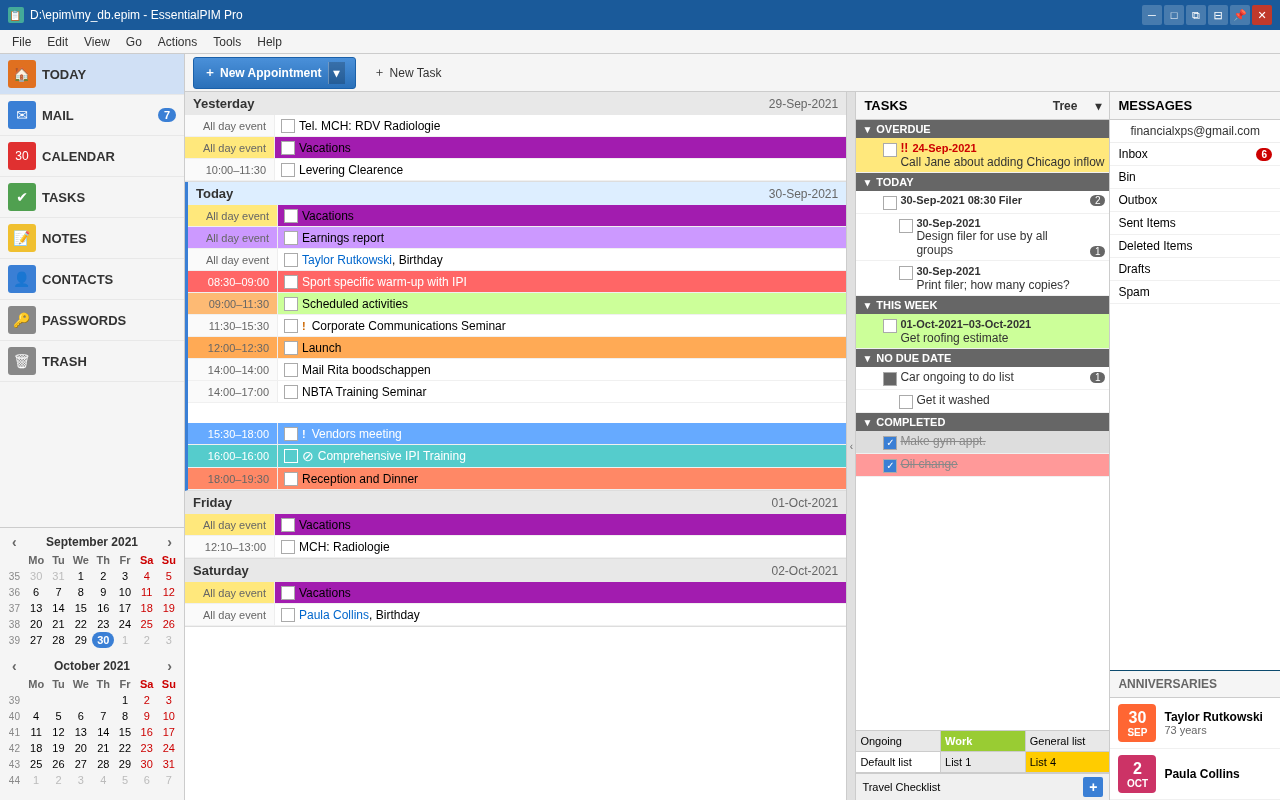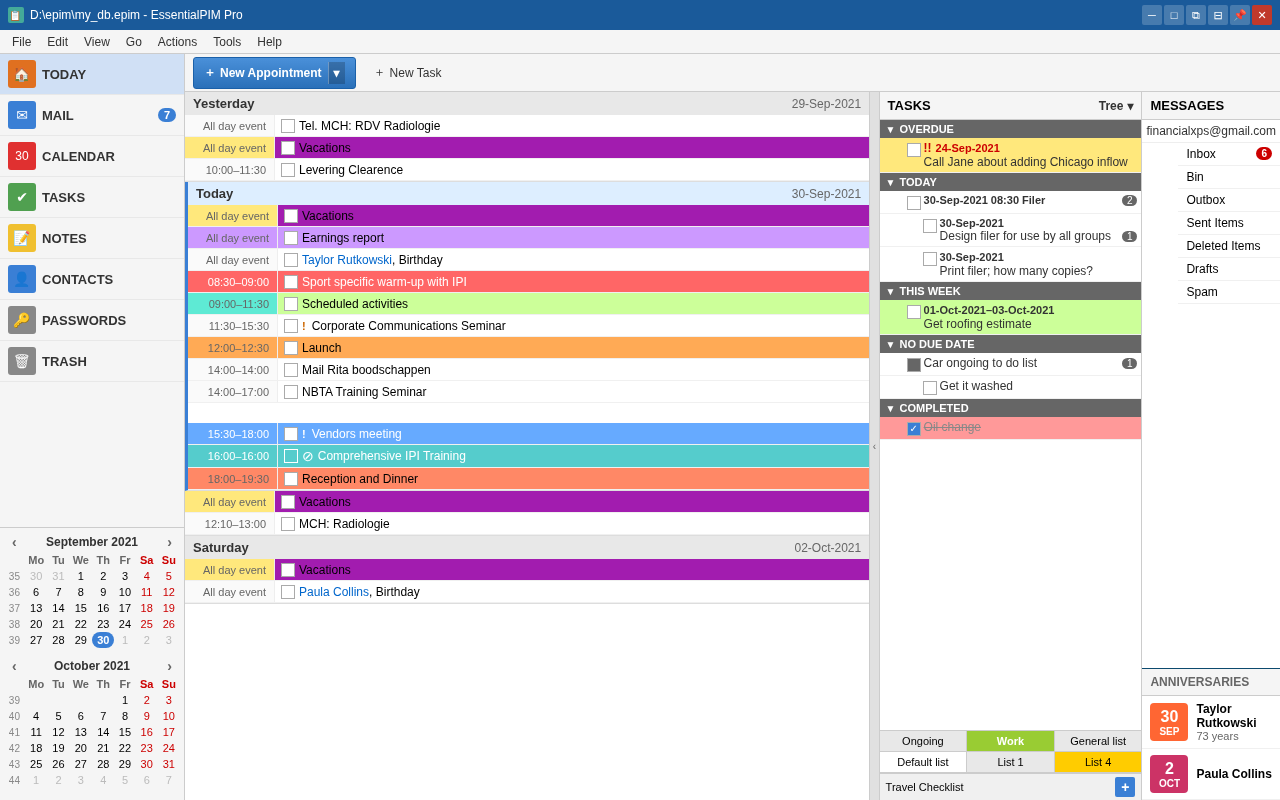--- a/index.html
+++ b/index.html
@@ -63,21 +63,21 @@
     .event-time { width: 90px; min-width: 90px; padding: 3px 6px; color: #666; font-size: 11px; text-align: right; padding-right: 8px; display: flex; align-items: center; justify-content: flex-end; background: #fafafa; border-right: 1px solid #eee; }
     .event-content { flex: 1; padding: 3px 6px; display: flex; align-items: center; gap: 4px; }
     .event-check { width: 14px; height: 14px; border: 1px solid #aaa; background: white; flex-shrink: 0; }
     .event-title { font-size: 12px; }
     .event-title a { color: #0066cc; text-decoration: none; }
     .event-row.yellow-bg { background: #ffe87c; }
     .event-row.yellow-bg .event-content { background: #a21caf; }
     .event-row.yellow-bg .event-time { background: #ffe87c; }
     .event-row.green-bg { background: #ccff99; }
     .event-row.green-bg .event-content { background: #ccff99; }
-    .event-row.green-bg .event-time { background: #5eead4; }
+    .event-row.green-bg .event-time { background: #fdba74; }
     .event-row.purple-bg { background: #cc99ff; }
     .event-row.purple-bg .event-content { background: #cc99ff; }
     .event-row.purple-bg .event-time { background: #cc99ff; }
     .event-row.red-bg { background: #ff6666; }
     .event-row.red-bg .event-content { background: #ff6666; color: white; }
     .event-row.red-bg .event-time { background: #ff6666; }
     .event-row.blue-bg { background: #66aaff; margin-top: 20px; }
     .event-row.blue-bg .event-content { background: #66aaff; color: white; }
     .event-row.blue-bg .event-time { background: #66aaff; }
     .event-row.orange-bg { background: #0c4a6e; }
@@ -89,21 +89,21 @@
     .event-row.salmon-bg { background: #ff8866; }
     .event-row.salmon-bg .event-content { background: #ff8866; }
     .event-row.salmon-bg .event-time { background: #ff8866; }
 
     .warning-icon { color: #cc6600; font-weight: bold; font-size: 11px; margin-right: 2px; }
     .cancel-icon { color: #cc0000; font-size: 14px; }
 
     
     .tasks-col { width: 280px; border-right: 1px solid #ccc; display: flex; flex-direction: column; background: white; }
     .tasks-header { display: flex; justify-content: space-between; align-items: center; padding: 6px 8px; background: #f5f5f5; border-bottom: 1px solid #ccc; font-weight: bold; font-size: 13px; }
-    .tasks-tree-btn { font-size: 12px; color: #333; cursor: pointer; display: flex; align-items: flex-end; gap: 4px; }
+    .tasks-tree-btn { font-size: 12px; color: #333; cursor: pointer; display: flex; align-items: flex-end; gap: 18px; }
     .tasks-list { flex: 1; overflow-y: auto; }
     .tasks-section-header { background: #666; color: white; padding: 3px 6px; font-size: 11px; font-weight: bold; display: flex; align-items: center; gap: 4px; }
     .tasks-section-header .triangle { font-size: 10px; }
     .task-item { display: flex; align-items: flex-start; padding: 3px 4px 3px 8px; border-bottom: 1px solid #f0f0f0; min-height: 22px; }
     .task-item.overdue-yellow { background: #ffe87c; }
     .task-item.green-item { background: #ccff99; }
     .task-item.completed-item { background: #dddddd; }
     .task-item.oil-item { background: #ff9999; }
     .task-indent { width: 16px; flex-shrink: 0; }
     .task-checkbox-wrap { width: 20px; flex-shrink: 0; display: flex; align-items: center; justify-content: center; padding-top: 2px; }
@@ -113,35 +113,35 @@
     .task-text-wrap { flex: 1; }
     .task-date { font-size: 11px; color: #333; font-weight: 600; }
     .task-title { font-size: 12px; color: #333; }
     .task-title.strikethrough { text-decoration: line-through; color: #888; }
     .task-badge { background: #666; color: white; border-radius: 10px; padding: 0 5px; font-size: 10px; margin-left: 4px; }
     .task-exclaim { color: #cc0000; font-weight: bold; margin-right: 2px; }
 
     
     .tasks-tabs { border-top: 1px solid #ccc; }
     .tasks-tab-row { display: flex; background: #e8e8e8; }
-    .tasks-tab { flex: 1; text-align: center; padding: 4px 4px; font-size: 11px; cursor: pointer; border-right: 1px solid #ccc; border-bottom: 1px solid #ccc; }
+    .tasks-tab { flex: 1; text-align: left; padding: 4px 4px; font-size: 11px; cursor: pointer; border-right: 1px solid #ccc; border-bottom: 1px solid #ccc; }
     .tasks-tab:last-child { border-right: none; }
     .tasks-tab.active-green { background: #99cc33; color: white; font-weight: bold; }
     .tasks-tab.active-yellow { background: #ffcc00; }
     .tasks-tab.default-tab { background: white; }
     .tasks-footer { display: flex; align-items: center; padding: 3px 6px; background: #f0f0f0; border-top: 1px solid #ccc; font-size: 11px; }
     .tasks-footer-label { flex: 1; }
     .tasks-add-btn { width: 20px; height: 20px; background: #3a7fd5; color: white; border: none; cursor: pointer; border-radius: 2px; display: flex; align-items: center; justify-content: center; font-size: 14px; font-weight: bold; }
 
     
     .messages-col { flex: 1; background: white; display: flex; flex-direction: column; }
     .messages-header { padding: 6px 8px; background: #f5f5f5; border-bottom: 1px solid #ccc; font-weight: bold; font-size: 13px; }
-    .messages-email { padding: 4px 4px; font-size: 12px; color: #333; border-bottom: 1px solid #eee; text-align: center; }
+    .messages-email { padding: 4px 20px; font-size: 12px; color: #333; border-bottom: 1px solid #eee; text-align: center; }
     .messages-list { flex: 1; overflow-y: auto; }
-    .message-item { display: flex; justify-content: space-between; align-items: flex-start; padding: 4px 8px; border-bottom: 1px solid #f0f0f0; cursor: pointer; font-size: 12px; margin-left: 36px; }
+    .message-item { display: flex; justify-content: space-between; align-items: center; padding: 4px 8px; border-bottom: 1px solid #f0f0f0; cursor: pointer; font-size: 12px; }
     .message-count { background: #cc0000; color: white; border-radius: 10px; padding: 1px 5px; font-size: 10px; font-weight: bold; }
 
     
     .anniversaries-section { border-top: 1px solid #0c4a6e; }
     .anniversaries-header { padding: 6px 8px; background: #f5f5f5; border-bottom: 1px solid #ccc; font-weight: bold; font-size: 12px; color: #666; }
     .anniversary-item { display: flex; align-items: center; padding: 6px 8px; border-bottom: 1px solid #f0f0f0; gap: 8px; }
     .anniversary-badge { width: 38px; height: 38px; border-radius: 4px; display: flex; flex-direction: column; align-items: center; justify-content: center; flex-shrink: 0; font-weight: bold; }
     .anniversary-badge.sep { background: #ff6633; color: white; }
     .anniversary-badge.oct { background: #cc3366; color: white; }
     .anniversary-badge-month { font-size: 10px; }
@@ -514,20 +514,24 @@
           <div class="event-row salmon-bg">
             <div class="event-time">18:00–19:30</div>
             <div class="event-content">
               <div class="event-check"></div>
               <span class="event-title">Reception and Dinner</span>
             </div>
           </div>
         </div>
 
         <div class="day-section">
+          <div class="day-header">
+            <span>Friday</span>
+            <span class="day-date">01-Oct-2021</span>
+          </div>
           <div class="event-row yellow-bg">
             <div class="event-time">All day event</div>
             <div class="event-content">
               <div class="event-check"></div>
               <span class="event-title">Vacations</span>
             </div>
           </div>
           <div class="event-row">
             <div class="event-time">12:10–13:00</div>
             <div class="event-content">
@@ -604,21 +608,21 @@
               <span class="task-badge">2</span>
             </div>
           </div>
           <div class="task-item">
             <div class="task-indent" style="width:32px;"></div>
             <div class="task-checkbox-wrap">
               <div class="task-check"></div>
             </div>
             <div class="task-text-wrap" style="flex:1;display:flex;flex-direction:column;">
               <span class="task-date">30-Sep-2021</span>
-              <div style="display:flex;justify-content:space-between;align-items:center;">
+              <div style="display:flex;justify-content:space-between;align-items:flex-end;">
                 <span class="task-title">Design filer for use by all groups</span>
                 <span class="task-badge">1</span>
               </div>
             </div>
           </div>
           <div class="task-item">
             <div class="task-indent" style="width:32px;"></div>
             <div class="task-checkbox-wrap">
               <div class="task-check"></div>
             </div>
@@ -663,20 +667,29 @@
               <div class="task-check"></div>
             </div>
             <div class="task-text-wrap">
               <span class="task-title">Get it washed</span>
             </div>
           </div>
 
           <div class="tasks-section-header">
             <span class="triangle">▼</span>
             <span>COMPLETED</span>
+          </div>
+          <div class="task-item completed-item">
+            <div class="task-indent"></div>
+            <div class="task-checkbox-wrap">
+              <div class="task-check checked"></div>
+            </div>
+            <div class="task-text-wrap">
+              <span class="task-title strikethrough">Make gym appt.</span>
+            </div>
           </div>
           <div class="task-item oil-item">
             <div class="task-indent"></div>
             <div class="task-checkbox-wrap">
               <div class="task-check checked"></div>
             </div>
             <div class="task-text-wrap">
               <span class="task-title strikethrough">Oil change</span>
             </div>
           </div>

